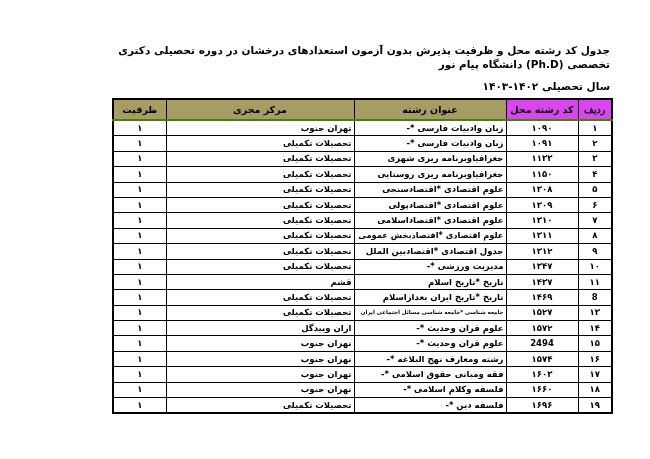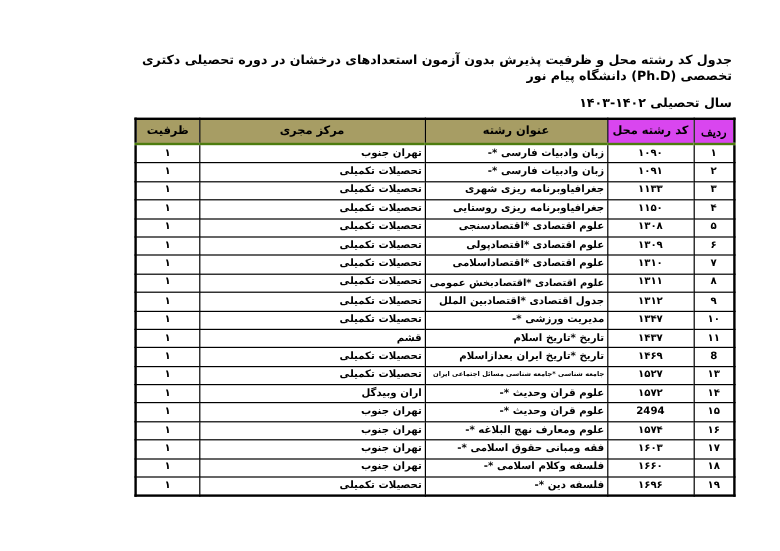--- a/index.html
+++ b/index.html
@@ -199,21 +199,21 @@
       <td class="c-idx">۱۵</td>
       <td class="c-code">2494</td>
       <td class="c-field">علوم قران وحدیث *-</td>
       <td class="c-center">تهران جنوب</td>
       <td class="c-cap">۱</td>
     </tr>
 
     <tr>
       <td class="c-idx">۱۶</td>
       <td class="c-code">۱۵۷۴</td>
-      <td class="c-field">علوم ومعارف نهج البلاغه *-</td>
+      <td class="c-field">رشته ومعارف نهج البلاغه *-</td>
       <td class="c-center">تهران جنوب</td>
       <td class="c-cap">۱</td>
     </tr>
 
     <tr>
       <td class="c-idx">۱۷</td>
       <td class="c-code">۱۶۰۳</td>
       <td class="c-field">فقه ومبانی حقوق اسلامی *-</td>
       <td class="c-center">تهران جنوب</td>
       <td class="c-cap">۱</td>

